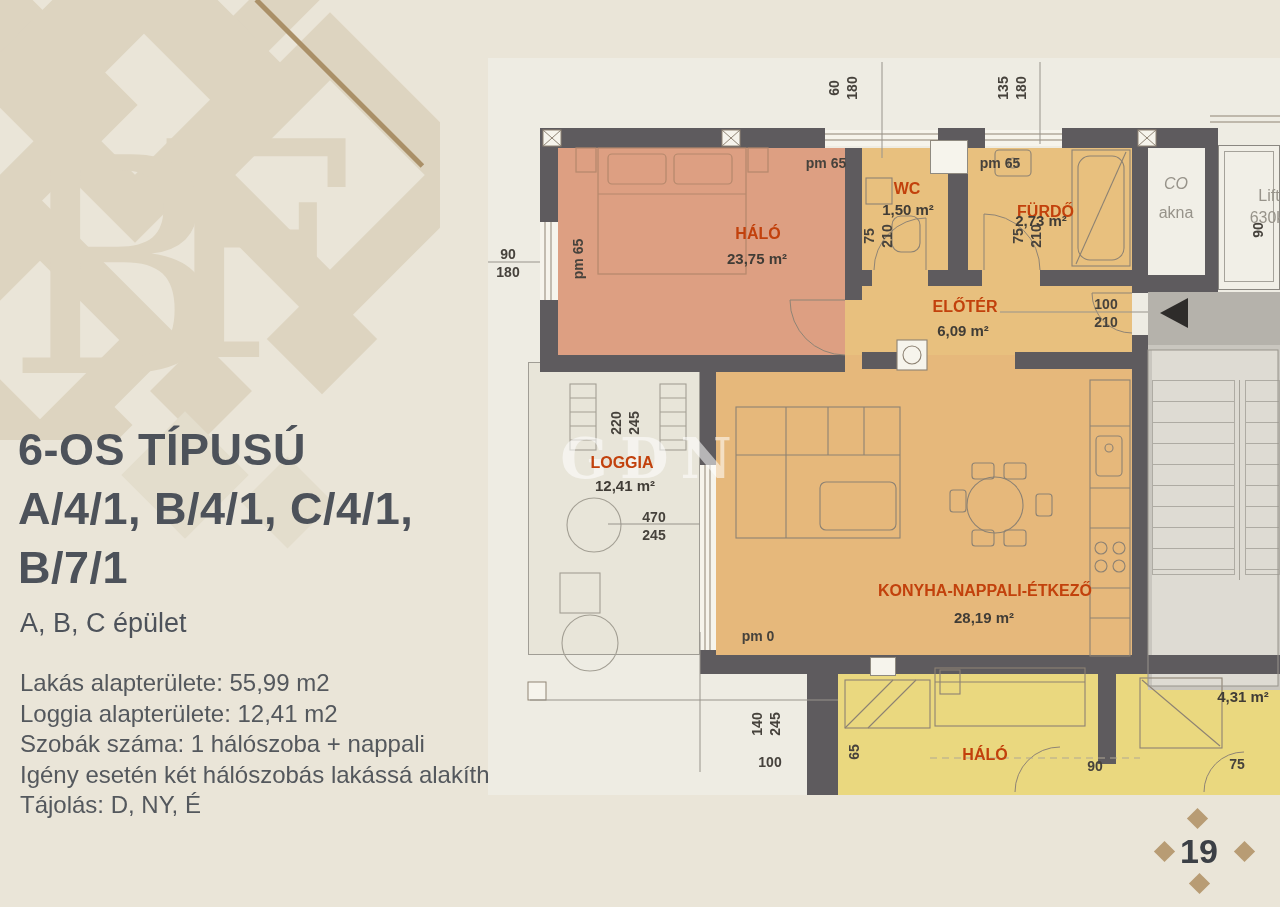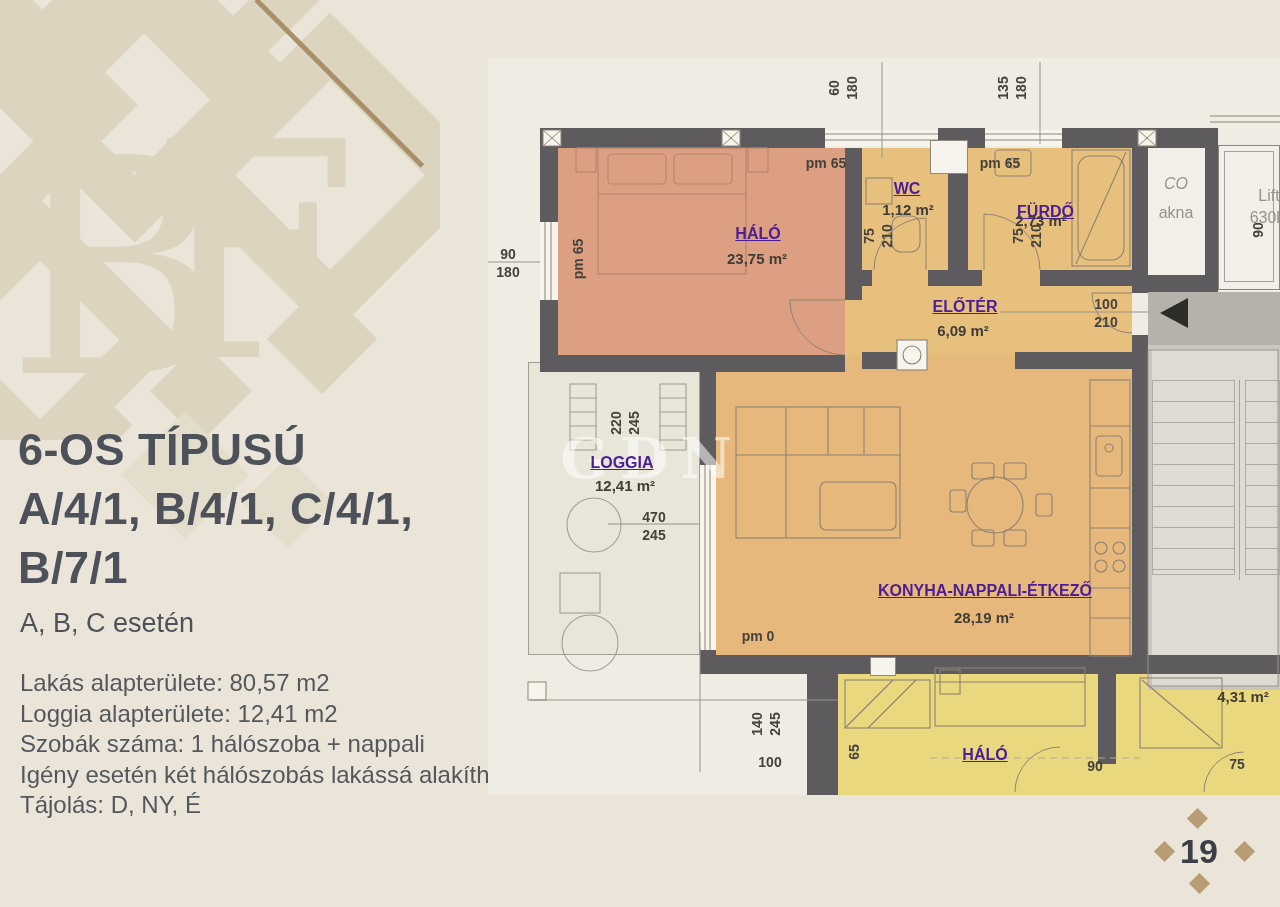--- a/index.html
+++ b/index.html
@@ -26,22 +26,22 @@
   #plan{position:absolute;left:488px;top:58px;width:792px;height:737px;overflow:hidden;}
   #sheet{position:absolute;left:0;top:0;width:792px;height:737px;background:#eeece3;}
   .floor{position:absolute;}
   .wall{position:absolute;background:#5e5b5e;}
   .winbox{position:absolute;background:#f6f4ec;}
   .whitebox{position:absolute;background:#f6f4ec;border:1px solid #8f8a80;box-sizing:border-box;}
   .dim{position:absolute;font-size:14px;font-weight:bold;color:#46423c;
     text-align:center;line-height:1.3;white-space:nowrap;}
   .ctr{transform:translate(-50%,-50%);}
   .vctr{transform:translate(-50%,-50%) rotate(-90deg);}
-  .rname{position:absolute;font-size:16px;font-weight:bold;color:#4c1d95;
-    white-space:nowrap;transform:translate(-50%,-50%);text-decoration:underline;}
+  .rname{position:absolute;font-size:16px;font-weight:bold;color:#c2410c;
+    white-space:nowrap;transform:translate(-50%,-50%);}
   .rarea{position:absolute;font-size:15px;font-weight:bold;color:#403c36;
     white-space:nowrap;transform:translate(-50%,-50%);}
   .greylab{position:absolute;font-size:16px;color:#97938a;white-space:nowrap;
     transform:translate(-50%,-50%);}
   .treads{position:absolute;background:
     repeating-linear-gradient(180deg,transparent 0 20px,#aeaba3 20px 21px);
     border:1px solid #aeaba3;box-sizing:border-box;}
   #wmark{position:absolute;color:rgba(255,255,255,.55);
     font-family:"DejaVu Serif","Liberation Serif",serif;font-weight:bold;
     font-size:56px;letter-spacing:12px;transform:translate(-50%,-50%);}
@@ -64,23 +64,23 @@
   <span class="mono" style="left:150px;top:104px;">F</span>
 </div>
 <div class="faint" style="left:140px;top:430px;width:90px;height:90px;"></div>
 <div class="faint" style="left:255px;top:470px;width:65px;height:65px;"></div>
 
 <div id="title">
   <div>6-OS TÍPUSÚ</div>
   <div>A/4/1, B/4/1, C/4/1,</div>
   <div>B/7/1</div>
 </div>
-<div id="subtitle">A, B, C esetén</div>
+<div id="subtitle">A, B, C épület</div>
 <div id="details">
-  <div>Lakás alapterülete: 80,57 m2</div>
+  <div>Lakás alapterülete: 55,99 m2</div>
   <div>Loggia alapterülete: 12,41 m2</div>
   <div>Szobák száma:  1 hálószoba + nappali</div>
   <div>Igény esetén két hálószobás lakássá alakítható!</div>
   <div>Tájolás: D, NY, É</div>
 </div>
 
 <div class="pgdiamond" style="left:1190px;top:811px;"></div>
 <div class="pgdiamond" style="left:1157px;top:844px;"></div>
 <div class="pgdiamond" style="left:1237px;top:844px;"></div>
 <div class="pgdiamond" style="left:1192px;top:876px;"></div>
@@ -225,21 +225,21 @@
       <rect x="660" y="292" width="130" height="336"></rect>
     </g>
     <polygon points="700,240 700,270 672,255" fill="#2e2c2a"></polygon>
   </svg>
 
   <div id="wmark" style="left:164px;top:400px;">GDN</div>
 
   <div class="rname" style="left:270px;top:176px;">HÁLÓ</div>
   <div class="rarea" style="left:269px;top:200px;">23,75 m²</div>
   <div class="rname" style="left:419px;top:131px;">WC</div>
-  <div class="rarea" style="left:420px;top:151px;">1,12 m²</div>
+  <div class="rarea" style="left:420px;top:151px;">1,50 m²</div>
   <div class="rname" style="left:552px;top:154px;padding-left:11px;">FÜRDŐ</div>
   <div class="rarea" style="left:553px;top:162px;">2,73 m²</div>
   <div class="rname" style="left:477px;top:249px;">ELŐTÉR</div>
   <div class="rarea" style="left:475px;top:272px;">6,09 m²</div>
   <div class="rname" style="left:497px;top:533px;">KONYHA-NAPPALI-ÉTKEZŐ</div>
   <div class="rarea" style="left:496px;top:559px;">28,19 m²</div>
   <div class="rname" style="left:134px;top:405px;">LOGGIA</div>
   <div class="rarea" style="left:137px;top:427px;">12,41 m²</div>
   <div class="rname" style="left:497px;top:697px;">HÁLÓ</div>
   <div class="rarea" style="left:755px;top:638px;">4,31 m²</div>

